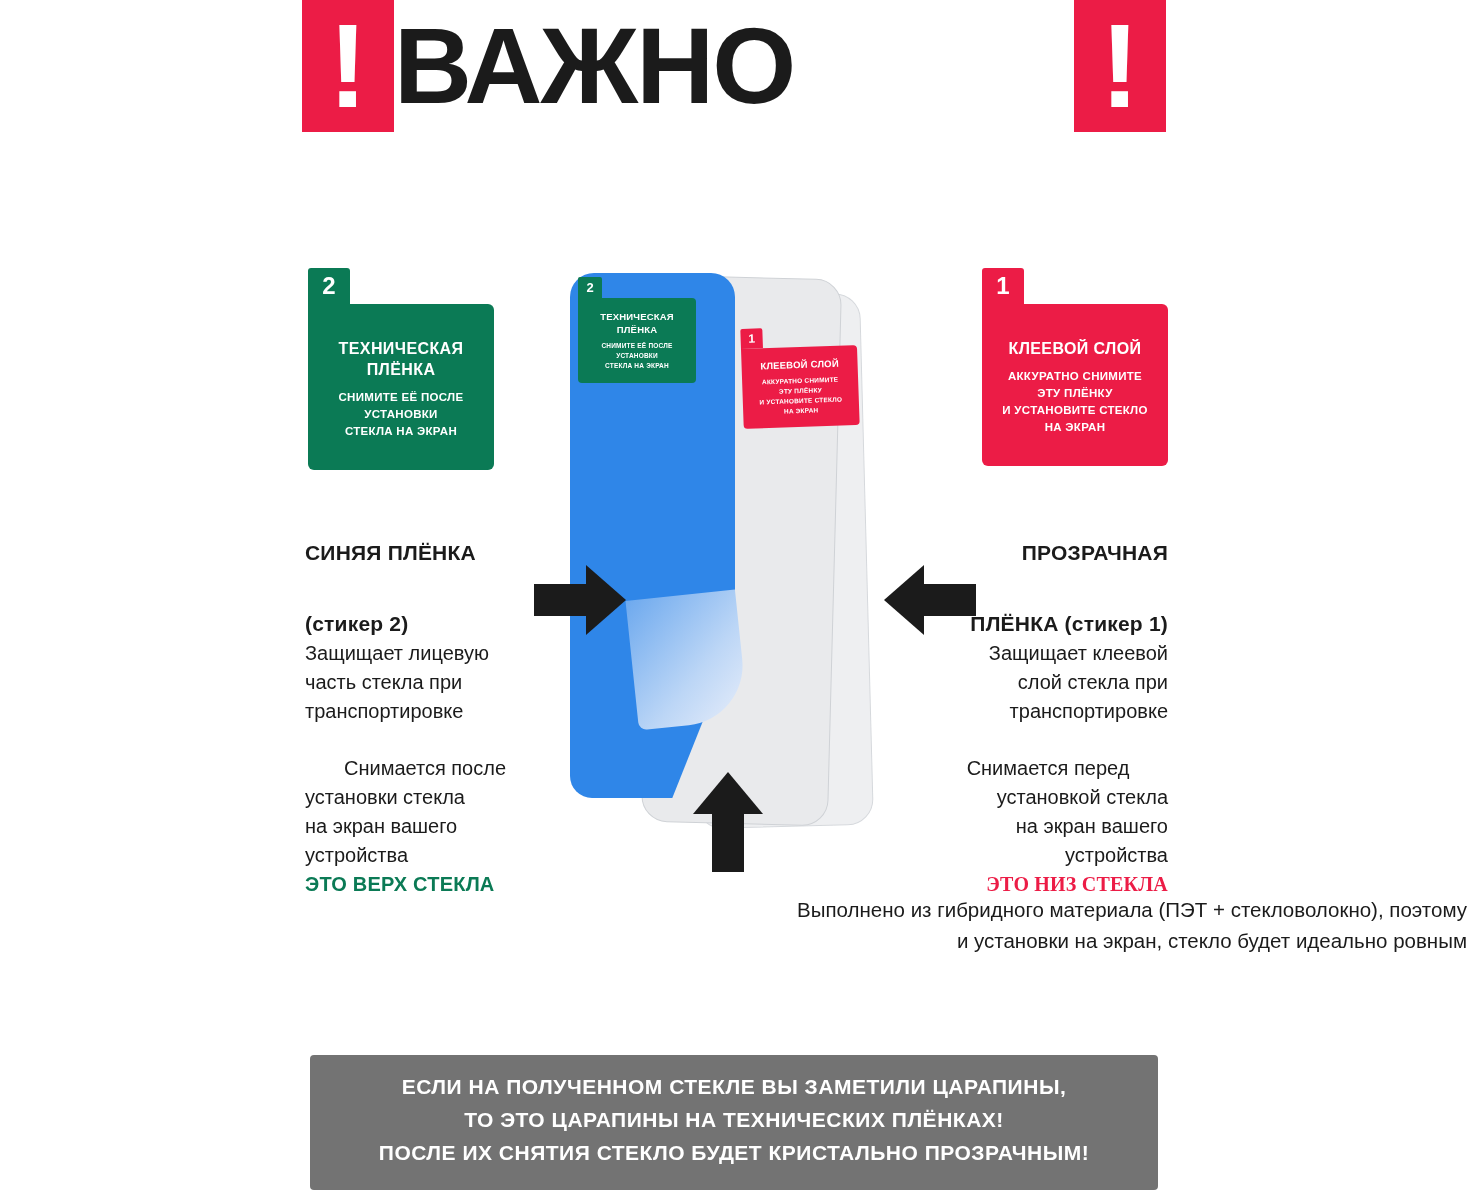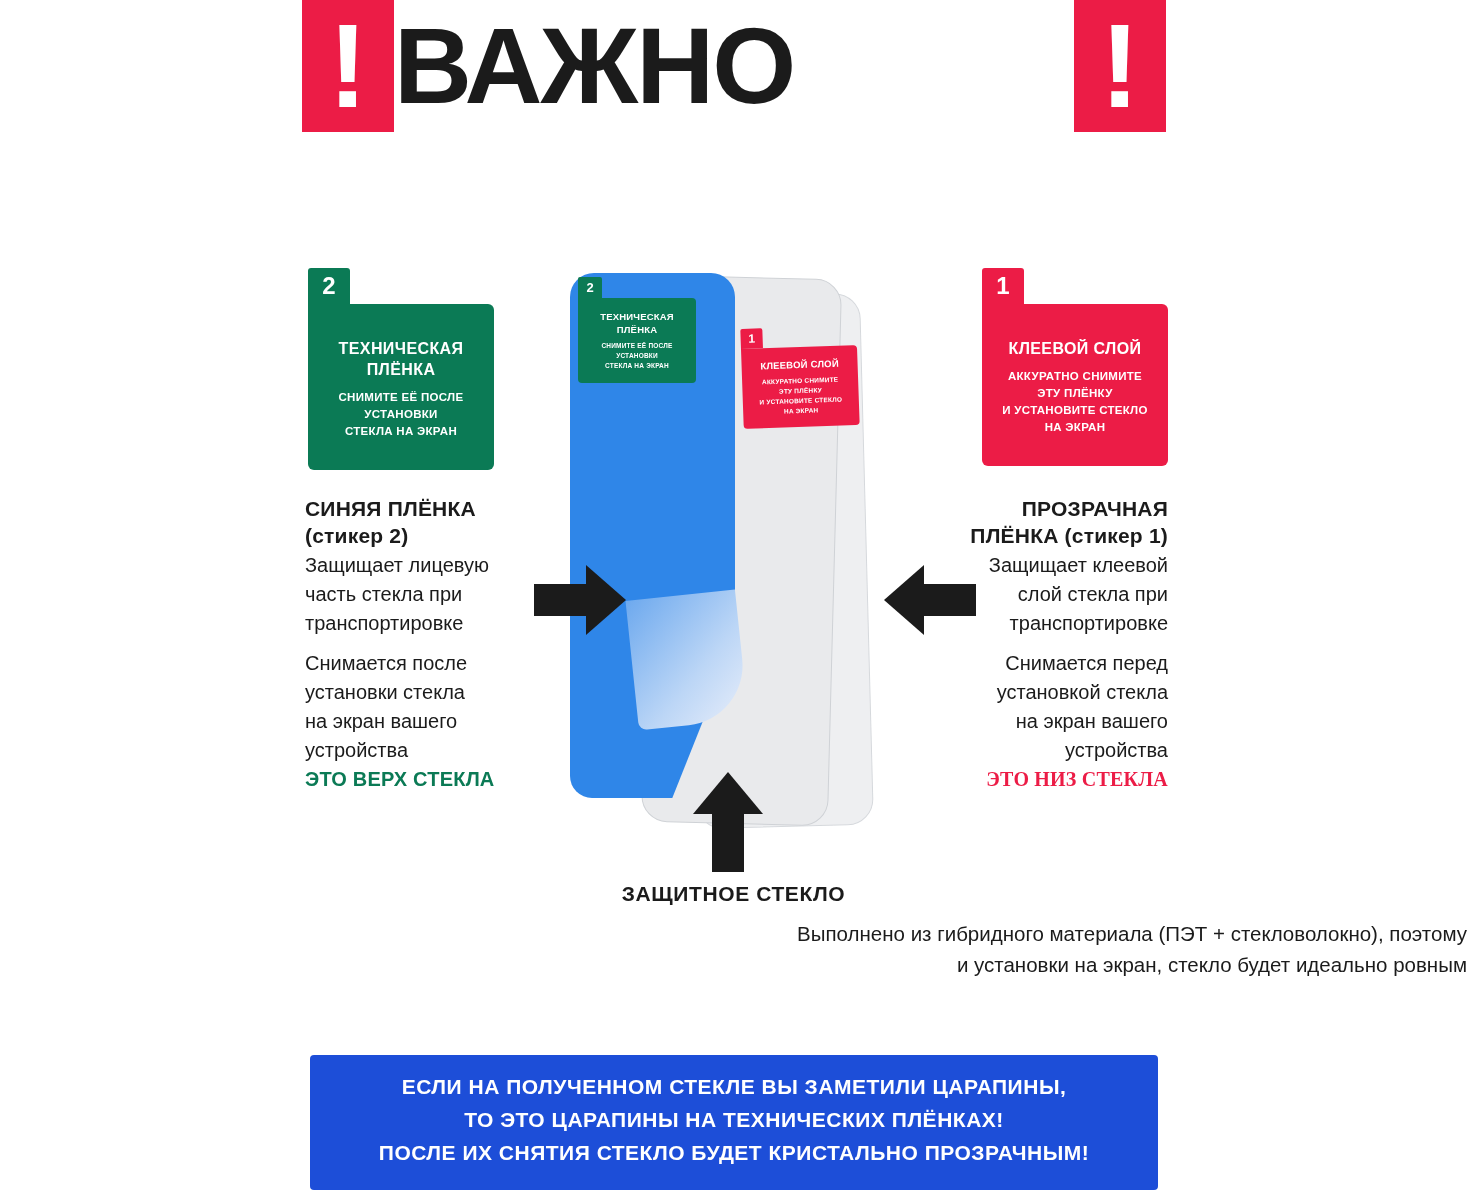--- a/index.html
+++ b/index.html
@@ -211,23 +211,24 @@
     width: 240px;
     font-size: 20px;
     line-height: 29px;
     color: #1b1b1b;
   }
   .side .title {
     font-weight: bold;
     font-size: 21px;
     line-height: 27px;
     letter-spacing: .2px;
+    margin-top: 44px;
   }
   .side .para { margin-top: 2px; }
-  .side .para2 { margin-top: 11px; }
+  .side .para2 { margin-top: 28px; text-align: center; }
   .side .accent-green { color: #0b7a55; font-weight: bold; letter-spacing: .2px; }
   .side .accent-red { color: #ec1c46; font-weight: bold; letter-spacing: .2px; font-family: Liberation Serif, serif; }
 
   #side-left { left: 305px; top: 495px; text-align: left; }
   #side-right { left: 928px; top: 495px; text-align: right; }
 
   
   .bottom-block {
     position: absolute;
     left: 0;
@@ -250,21 +251,21 @@
   }
   .bottom-text .green-bold { color: #0b7a55; font-weight: bold; }
 
   
   .banner {
     position: absolute;
     left: 310px;
     top: 1055px;
     width: 848px;
     height: 135px;
-    background: #1d4ed8;
+    background: #737373;
     border-radius: 4px;
     color: #ffffff;
     text-align: center;
     font-weight: bold;
     font-size: 21px;
     line-height: 33px;
     letter-spacing: .5px;
     padding-top: 15px;
     box-sizing: border-box;
   }
@@ -373,21 +374,20 @@
   <div>слой стекла при</div>
   <div>транспортировке</div>
   <div class="para2">Снимается перед</div>
   <div>установкой стекла</div>
   <div>на экран вашего</div>
   <div>устройства</div>
   <div class="accent-red">ЭТО НИЗ СТЕКЛА</div>
 </div>
 
 <div class="bottom-block">
-  <div class="bottom-title">ЗАЩИТНОЕ СТЕКЛО</div>
   <div class="bottom-text">
     <div>Выполнено из гибридного материала (ПЭТ + стекловолокно), поэтому</div>
     <div>и установки на экран, стекло будет идеально ровным</div>
   </div>
 </div>
 
 <div class="banner">
   <div>ЕСЛИ НА ПОЛУЧЕННОМ СТЕКЛЕ ВЫ ЗАМЕТИЛИ ЦАРАПИНЫ,</div>
   <div>ТО ЭТО ЦАРАПИНЫ НА ТЕХНИЧЕСКИХ ПЛЁНКАХ!</div>
   <div>ПОСЛЕ ИХ СНЯТИЯ СТЕКЛО БУДЕТ КРИСТАЛЬНО ПРОЗРАЧНЫМ!</div>

